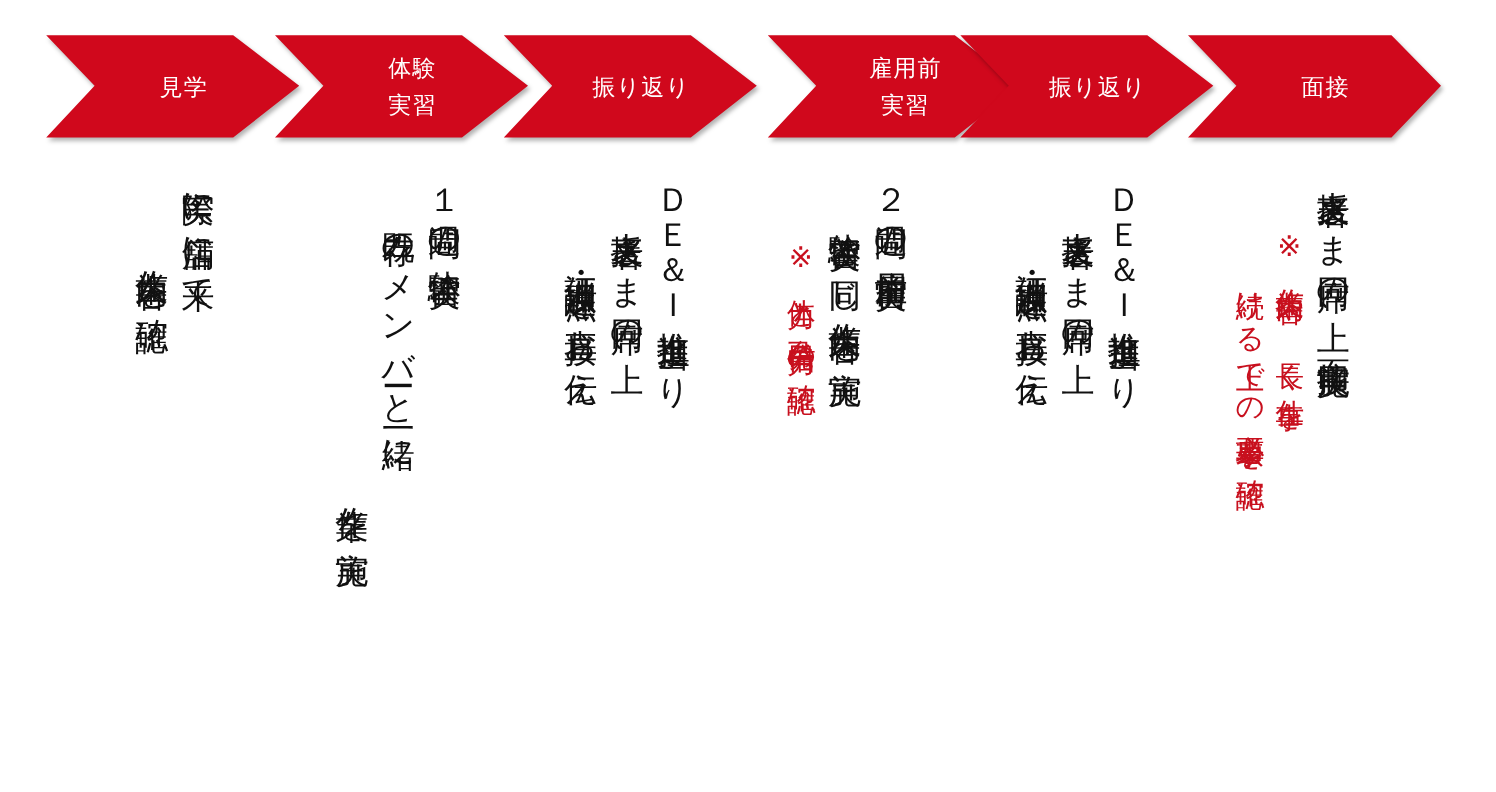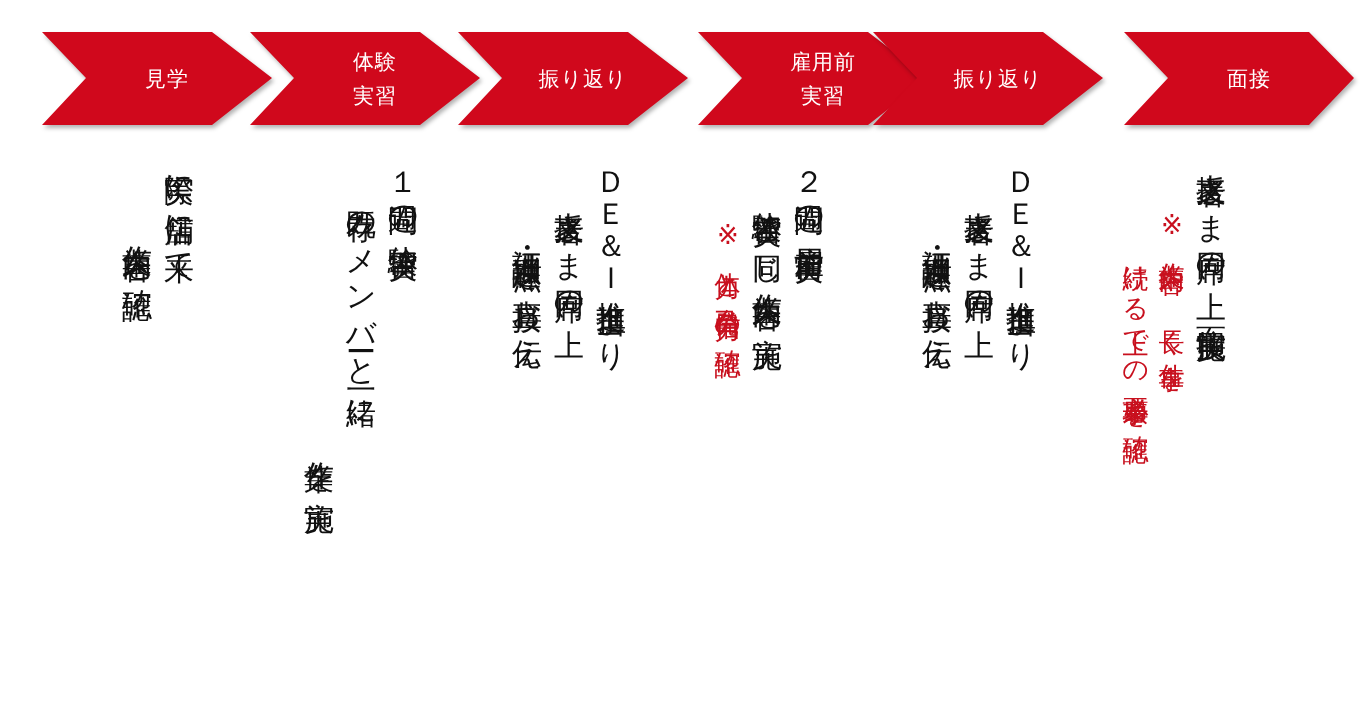--- a/index.html
+++ b/index.html
@@ -54,21 +54,21 @@
       </div>
   </div>
   <div class="chev" style="left:873px">
     <svg width="232" height="93">
         <polygon points="0,0 170,0 230,46 170,93 0,93 44,46" fill="#d0081c" style="filter:drop-shadow(2px 3px 2px rgba(0,0,0,0.3))"></polygon>
       </svg>
     <div class="chev-label">
         <span>振り返り</span>
       </div>
   </div>
-  <div class="chev" style="left:1124px">
+  <div class="chev" style="left:1080px">
     <svg width="232" height="93">
         <polygon points="0,0 185,0 230,46 185,93 0,93 44,46" fill="#d0081c" style="filter:drop-shadow(2px 3px 2px rgba(0,0,0,0.3))"></polygon>
       </svg>
     <div class="chev-label">
         <span>面接</span>
       </div>
   </div>
 </div>
 
 <div class="col" style="left:118px">

